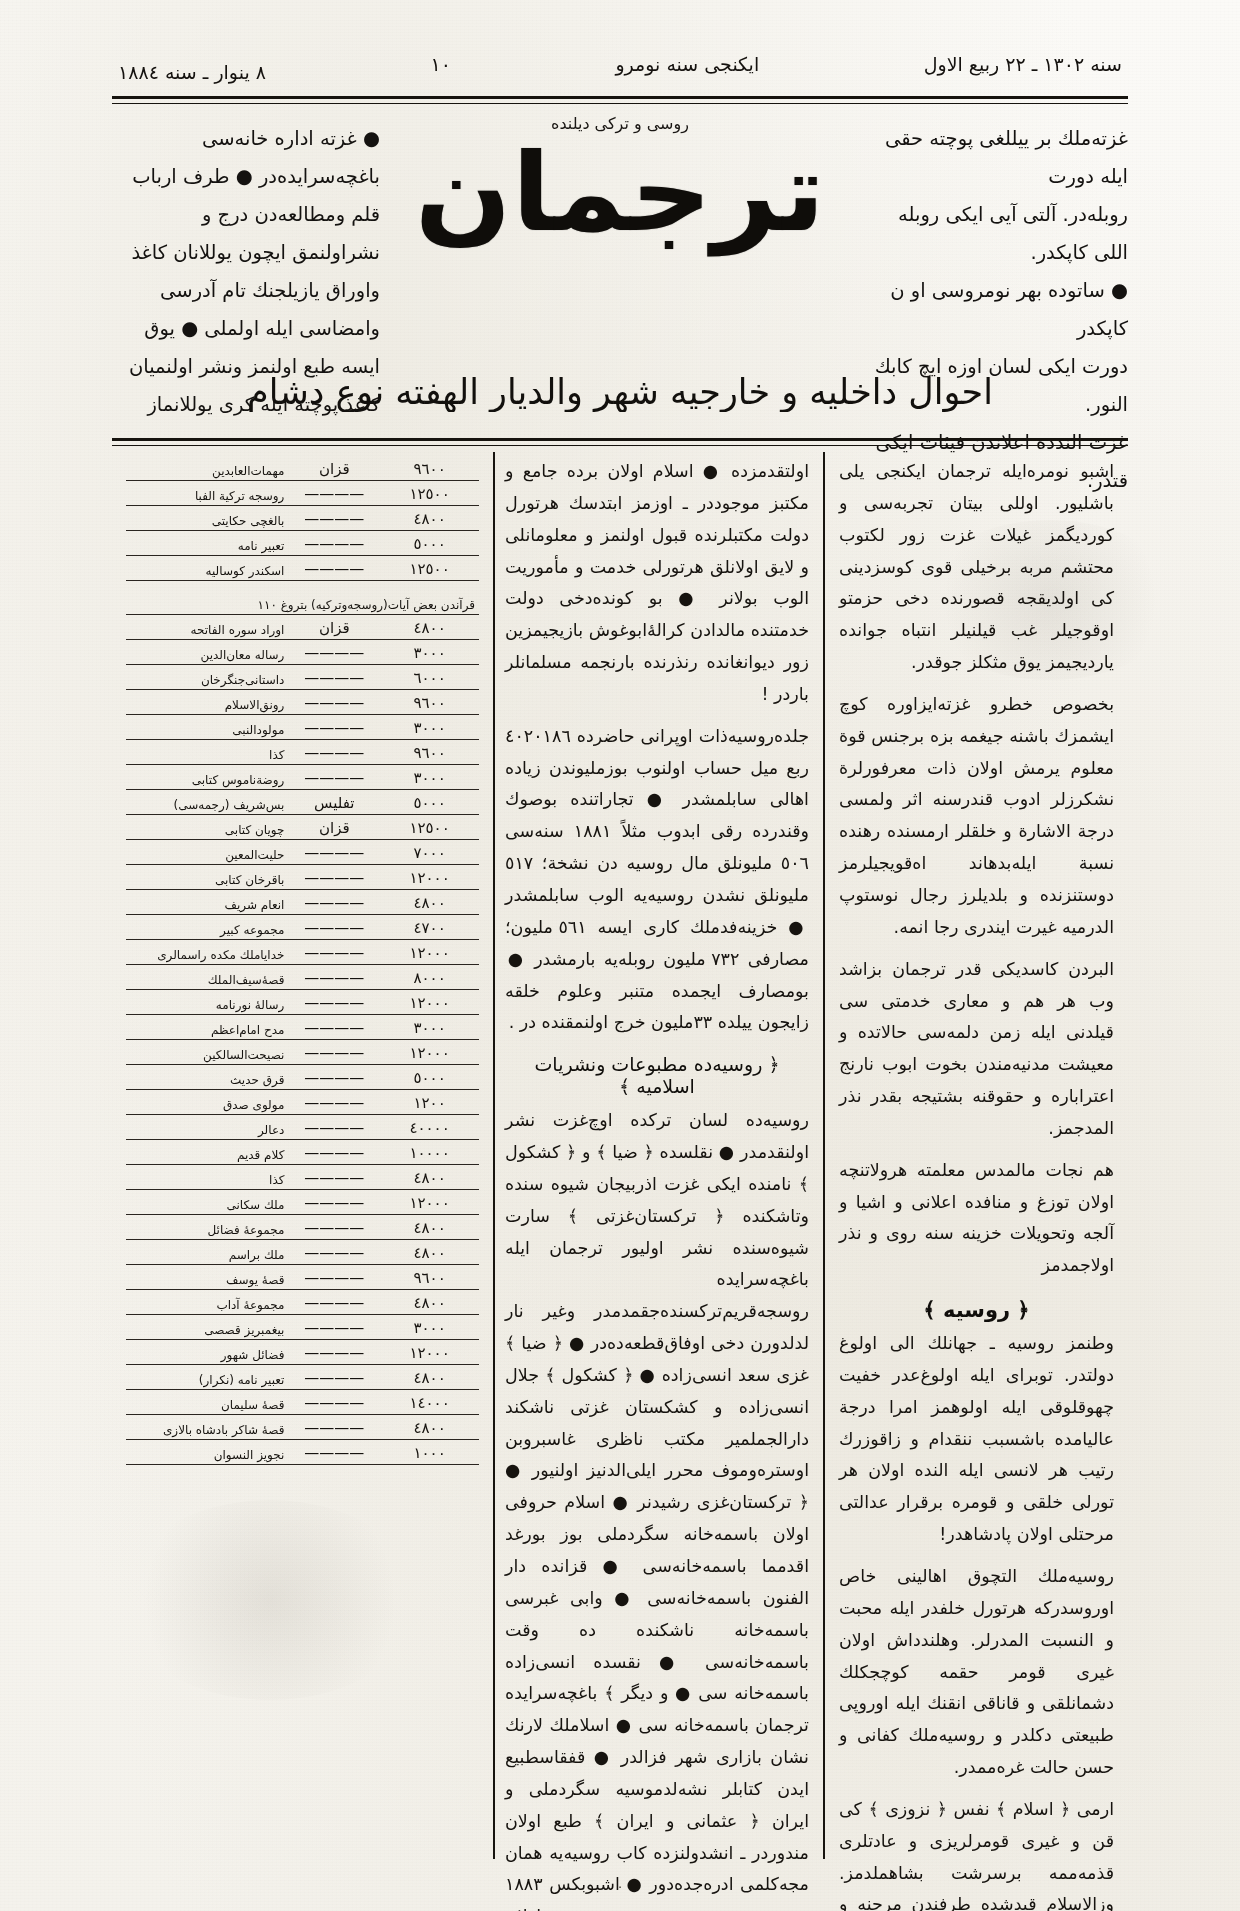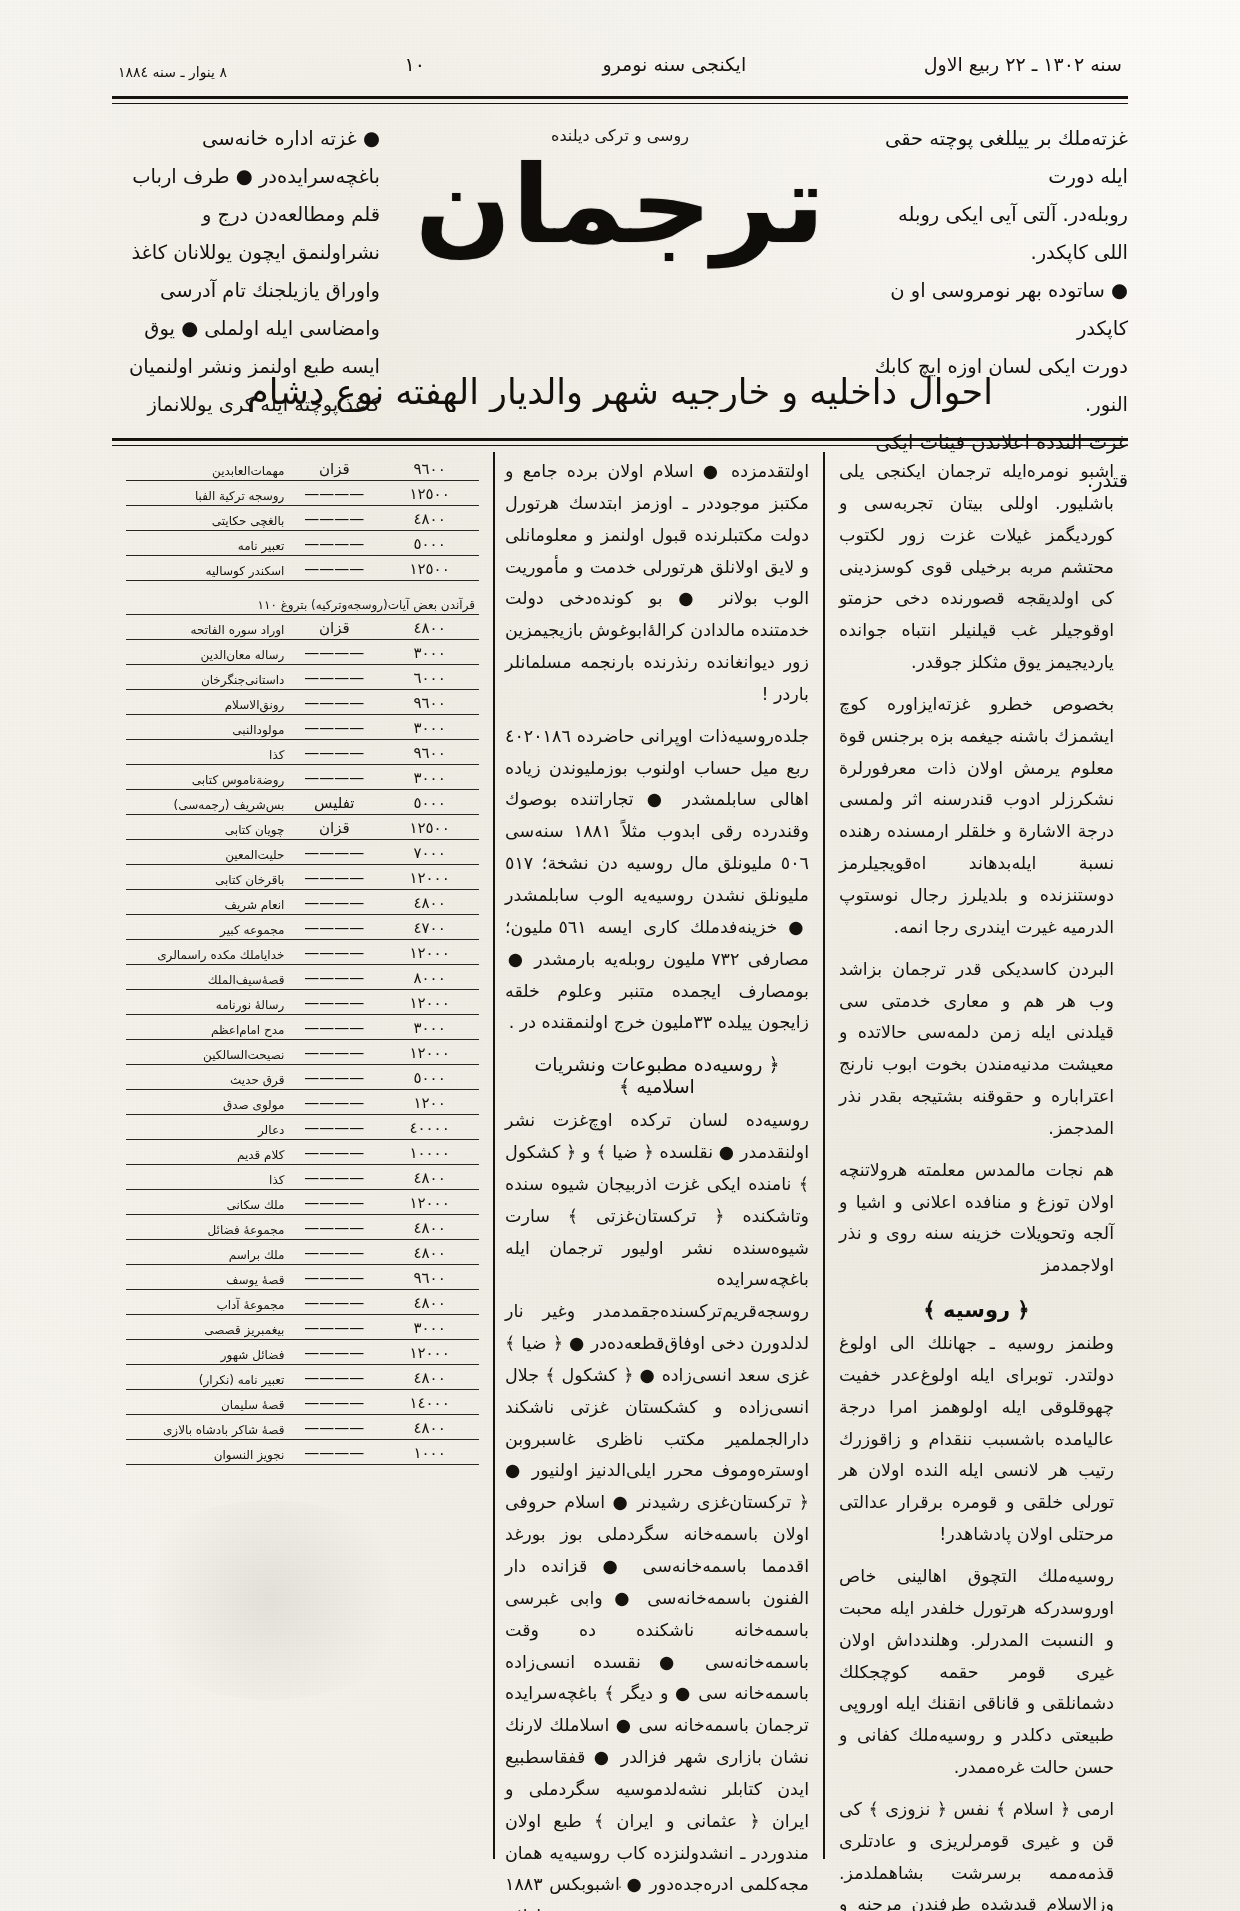--- a/index.html
+++ b/index.html
@@ -50,21 +50,21 @@
     color: #15120f;
   }
   .masthead .seg {
     white-space: nowrap;
     letter-spacing: 0.5px;
     font-family: "DejaVu Sans", sans-serif;
   }
   .masthead .date-right { font-size: 19px; }
   .masthead .issue-mid  { font-size: 19px; }
   .masthead .issue-num  { font-size: 19px; letter-spacing: 4px; }
-  .masthead .date-left  { font-size: 14px; margin-top: 16px; }
+  .masthead .date-left  { font-size: 19px; margin-top: 16px; }
 
   .rule-top {
     position: absolute;
     top: 96px;
     left: 112px;
     right: 112px;
     border-top: 3px solid #17140f;
     border-bottom: 1px solid #17140f;
     height: 4px;
   }
@@ -90,21 +90,21 @@
   }
   .band-col.left { text-align: right; }
   .band-center {
     flex: 1 1 auto;
     position: relative;
     text-align: center;
   }
   .subtitle {
     font-size: 16px;
     color: #1a1714;
-    margin-top: 18px;
+    margin-top: 6px;
     letter-spacing: 1px;
   }
   .logo {
     font-size: 108px;
     line-height: 1;
     font-weight: bold;
     color: #0f0d0a;
     margin-top: 6px;
     font-family: "DejaVu Sans", sans-serif;
     transform: scaleX(1.05);

